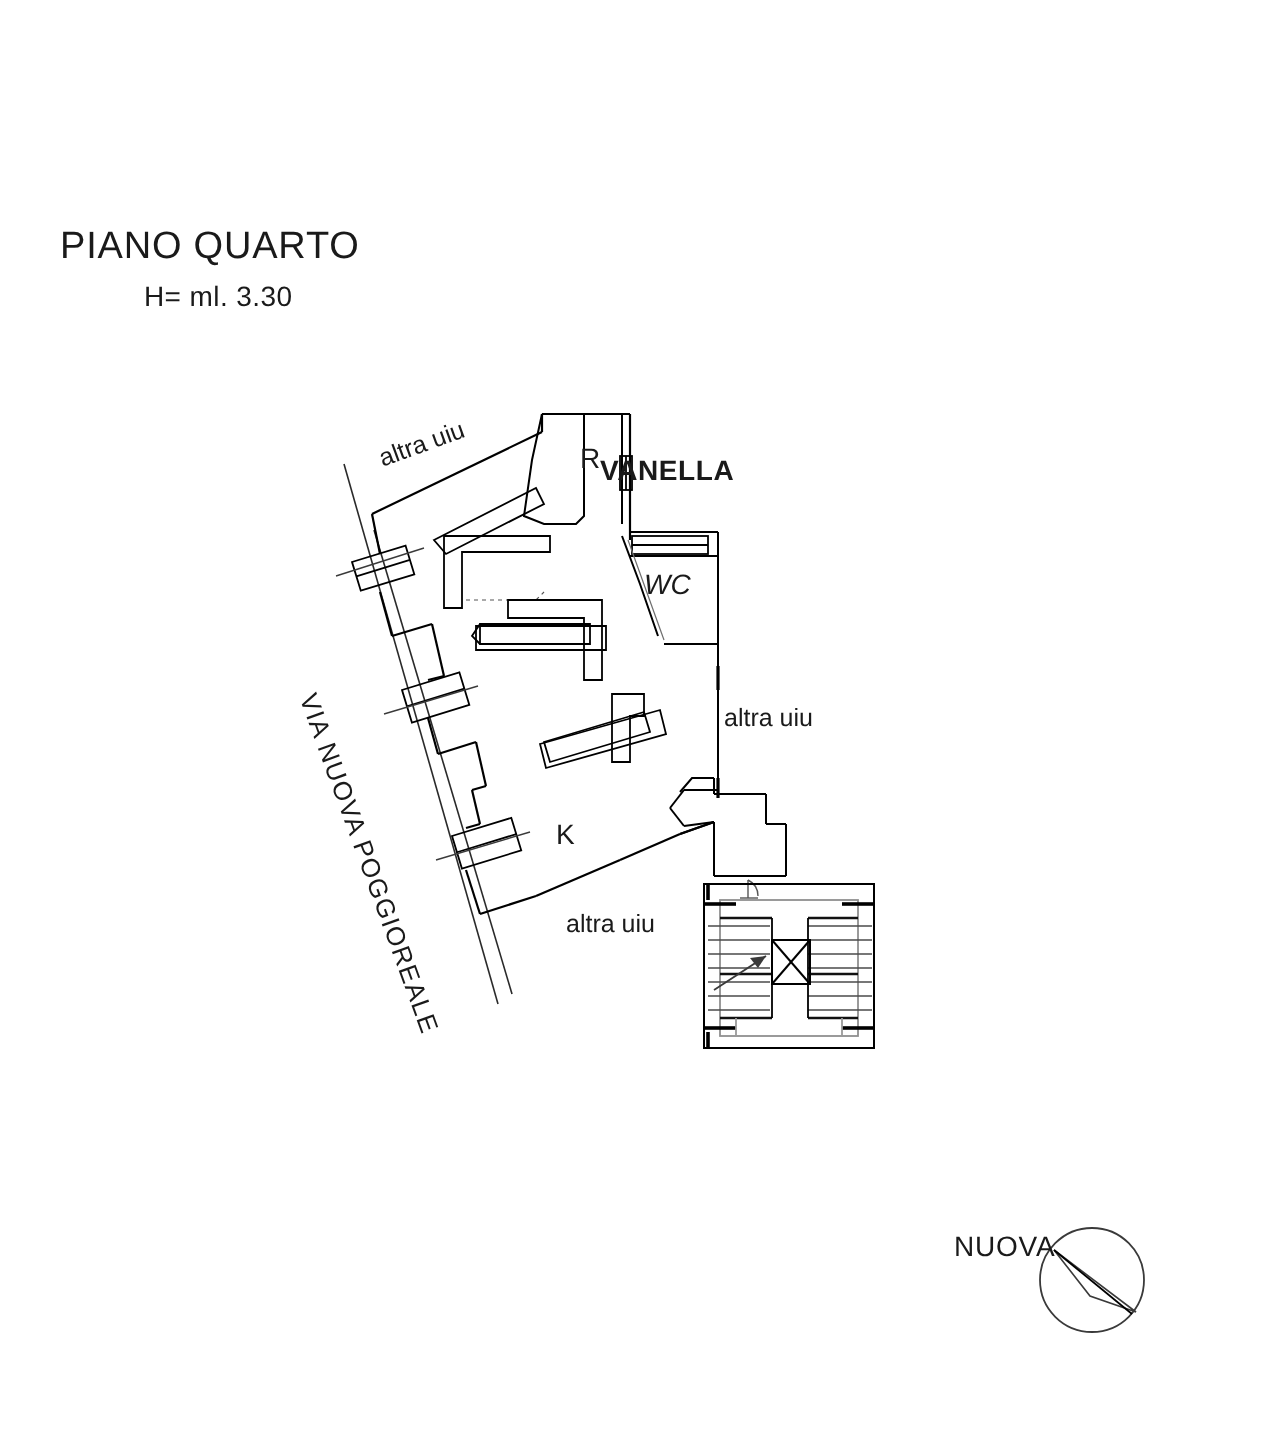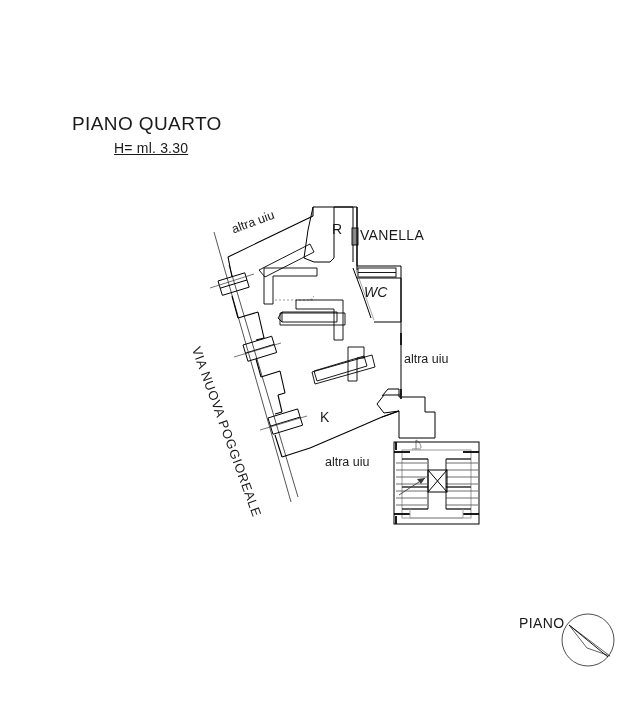--- a/index.html
+++ b/index.html
@@ -13,21 +13,20 @@
     position: relative;
     overflow: hidden;
     font-family: "Liberation Sans", sans-serif;
     color: #000000;
   }
   #plan-root {
     position: absolute;
     left: 0; top: 0;
     width: 556px;
     height: 720px;
-    margin-left: 42px;
   }
   .svg-layer {
     position: absolute;
     left: 0; top: 0;
     width: 636px;
     height: 720px;
   }
   .txt {
     position: absolute;
     white-space: nowrap;
@@ -38,32 +37,32 @@
     left: 30px;
     top: 114px;
     font-size: 19px;
     letter-spacing: 0.4px;
   }
   #title-sub {
     left: 72px;
     top: 141px;
     font-size: 14px;
     letter-spacing: 0.2px;
-    text-decoration: underline;
   }
   #label-r {
     left: 290px;
     top: 222px;
     font-size: 14px;
   }
   #label-vanella {
-    left: 318px;
+    left: 300px;
     top: 228px;
     font-size: 14px;
     letter-spacing: 0.3px;
+    font-weight: bold;
   }
   #label-wc {
     left: 322px;
     top: 285px;
     font-size: 14px;
     font-style: italic;
   }
   #label-k {
     left: 278px;
     top: 410px;
@@ -328,15 +327,15 @@
   <div class="txt" id="label-r">R</div>
   <div class="txt" id="label-vanella">VANELLA</div>
   <div class="txt" id="label-wc">WC</div>
   <div class="txt" id="label-k">K</div>
 
   <div class="txt" id="label-altra-1">altra uiu</div>
   <div class="txt" id="label-altra-2">altra uiu</div>
   <div class="txt" id="label-altra-3">altra uiu</div>
 
   <div class="txt" id="label-via">VIA NUOVA POGGIOREALE</div>
-  <div class="txt" id="label-nord">PIANO</div>
+  <div class="txt" id="label-nord">NUOVA</div>
 
 </div>
 
 </body></html>

